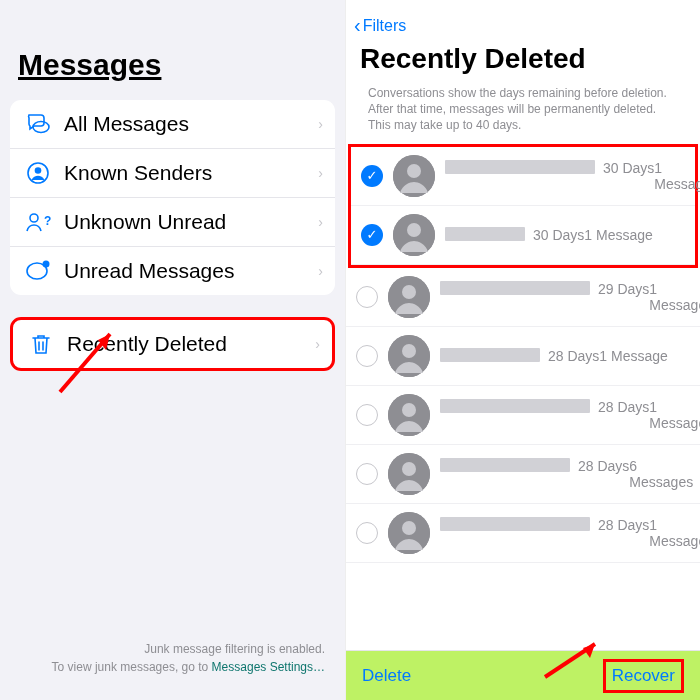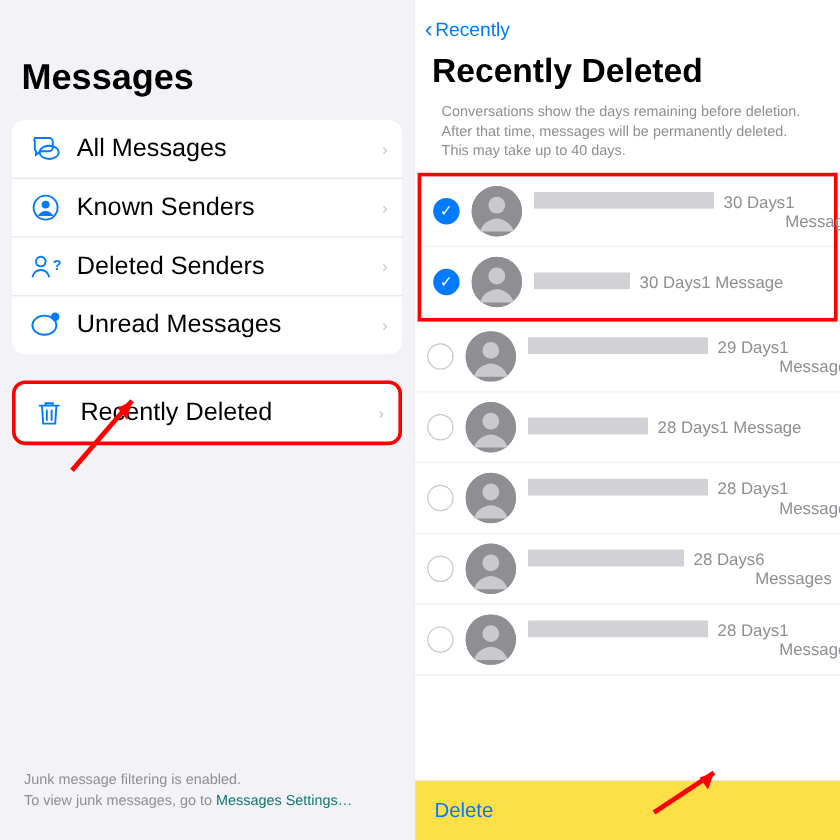--- a/index.html
+++ b/index.html
@@ -1,28 +1,28 @@
 <!DOCTYPE html>
 <html><head>
 <meta charset="utf-8">
 <style>
   * { box-sizing: border-box; margin: 0; padding: 0; }
   body { font-family: -apple-system, "Helvetica Neue", Arial, sans-serif; background: #fff; width: 700px; height: 700px; overflow: hidden; }
   .container { display: flex; width: 700px; height: 700px; }
   .left-panel { width: 345px; height: 700px; background: #f2f2f7; padding: 0; position: relative; }
-  .left-title { font-size: 30px; font-weight: 700; color: #000; padding: 48px 18px 18px 18px; }
+  .left-title { font-size: 30px; font-weight: 700; color: #000; padding: 48px 18px 18px 18px; text-decoration: underline; }
   .list-card { background: #fff; margin: 0 10px; border-radius: 11px; overflow: hidden; }
   .list-row { display: flex; align-items: center; padding: 10px 12px 10px 14px; border-bottom: 1px solid #e5e5ea; cursor: pointer; position: relative; }
   .list-row:last-child { border-bottom: none; justify-content: center; }
   .row-icon { width: 28px; height: 28px; display: flex; align-items: center; justify-content: center; margin-right: 12px; }
   .row-label { flex: 1; font-size: 21px; color: #000; }
   .chevron { color: #c7c7cc; font-size: 14px; }
   .deleted-card { background: #fff; margin: 22px 10px 0 10px; border-radius: 11px; overflow: hidden; }
   .highlight-red { border: 3px solid #ff0000; border-radius: 11px; }
-  .footer-note { position: absolute; bottom: 24px; left: 0; right: 0; text-align: left; font-size: 12px; color: #8e8e93; line-height: 1.45; padding: 0 20px; }
+  .footer-note { position: absolute; bottom: 24px; left: 0; right: 0; text-align: right; font-size: 12px; color: #8e8e93; line-height: 1.45; padding: 0 20px; }
   .footer-note .link { color: #0f766e; }
   .arrow-annot { position: absolute; left: 50px; top: 322px; pointer-events: none; }
 
   .right-panel { width: 355px; height: 700px; background: #fff; position: relative; border-left: 1px solid #eee; }
   .nav-back { display: flex; align-items: center; color: #007aff; font-size: 16px; padding: 14px 12px 4px 8px; cursor: pointer; }
   .nav-back .chev-left { font-size: 20px; margin-right: 2px; }
   .right-title { font-size: 28px; font-weight: 700; color: #000; padding: 2px 14px 8px 14px; }
   .sub-note { font-size: 12px; color: #8e8e93; text-align: left; padding: 2px 22px 10px 22px; line-height: 1.35; }
   .msg-list { }
   .msg-row { display: flex; align-items: center; padding: 8px 12px 8px 10px; border-bottom: 1px solid #efeff2; }
@@ -30,21 +30,21 @@
   .selector.checked { background: #007aff; }
   .selector.unchecked { border: 1.5px solid #c7c7cc; }
   .check-mark { color: #fff; font-size: 13px; }
   .avatar { width: 42px; height: 42px; border-radius: 50%; background: #8e8e93; display: flex; align-items: center; justify-content: center; margin-right: 10px; flex-shrink: 0; }
   .msg-body { flex: 1; display: flex; flex-direction: row; }
   .name-row { display: flex; align-items: flex-start; justify-content: space-between; }
   .name-redact { background: #d1d1d6; height: 14px; border-radius: 1px; }
   .days { font-size: 14px; color: #8e8e93; white-space: nowrap; margin-left: 8px; }
   .msg-count { font-size: 14px; color: #8e8e93; margin-top: 0; }
   .highlight-group { border: 3px solid #ff0000; margin: 0 2px; }
-  .bottom-bar { position: absolute; bottom: 0; left: 0; right: 0; height: 50px; display: flex; align-items: center; justify-content: space-between; padding: 0 16px; border-top: 1px solid #e5e5ea; background: #fde047; }
+  .bottom-bar { position: absolute; bottom: 0; left: 0; right: 0; height: 50px; display: flex; align-items: center; justify-content: space-between; padding: 0 16px; border-top: 1px solid #e5e5ea; background: #bef264; }
   .bar-btn { color: #007aff; font-size: 17px; cursor: pointer; }
   .recover-highlight { border: 3px solid #ff0000; padding: 4px 6px; }
   .arrow-annot2 { position: absolute; right: 90px; bottom: 18px; pointer-events: none; }
 </style>
 </head>
 <body>
 
 <div class="container">
 
   <div class="left-panel">
@@ -73,21 +73,21 @@
         <span class="chevron">›</span>
       </div>
       <div class="list-row">
         <span class="row-icon">
           <svg width="26" height="22" viewBox="0 0 26 22">
               <circle cx="9" cy="7" r="4" fill="none" stroke="#007aff" stroke-width="1.6"></circle>
               <path d="M2 20c1-4 4-6 7-6s6 2 7 6" fill="none" stroke="#007aff" stroke-width="1.6"></path>
               <text x="19" y="14" font-size="12" fill="#007aff" font-weight="700">?</text>
             </svg>
         </span>
-        <span class="row-label">Deleted Senders</span>
+        <span class="row-label">Unknown Unread</span>
         <span class="chevron">›</span>
       </div>
       <div class="list-row">
         <span class="row-icon">
           <svg width="26" height="22" viewBox="0 0 26 22">
               <ellipse cx="12" cy="11" rx="10" ry="8" fill="none" stroke="#007aff" stroke-width="1.6"></ellipse>
               <circle cx="21" cy="4" r="3.5" fill="#007aff"></circle>
             </svg>
         </span>
         <span class="row-label">Unread Messages</span>
@@ -116,21 +116,21 @@
       <div>Junk message filtering is enabled.</div>
       <div>
         <span>To view junk messages, go to </span><span class="link">Messages Settings…</span>
       </div>
     </div>
   </div>
 
   <div class="right-panel">
     <div class="nav-back">
       <span class="chev-left">‹</span>
-      <span>Recently</span>
+      <span>Filters</span>
     </div>
     <div class="right-title">Recently Deleted</div>
     <div class="sub-note">Conversations show the days remaining before deletion. After that time, messages will be permanently deleted. This may take up to 40 days.</div>
 
     <div class="msg-list">
       <div class="highlight-group">
 
         <div class="msg-row">
           <div class="selector checked">
               <span class="check-mark">✓</span>
@@ -258,20 +258,21 @@
               <div class="name-redact" style="width:150px"></div>
               <div class="days">28 Days</div>
             </div>
           <div class="msg-count">1 Message</div>
         </div>
       </div>
     </div>
 
     <div class="bottom-bar">
       <span class="bar-btn">Delete</span>
+      <span class="bar-btn recover-highlight">Recover</span>
     </div>
 
     <svg class="arrow-annot2" width="70" height="50" viewBox="0 0 70 50">
       <line x1="5" y1="45" x2="55" y2="12" stroke="#ff0000" stroke-width="4"></line>
       <polygon points="55,12 43,16 50,26" fill="#ff0000"></polygon>
     </svg>
   </div>
 </div>
 
 </body></html>

